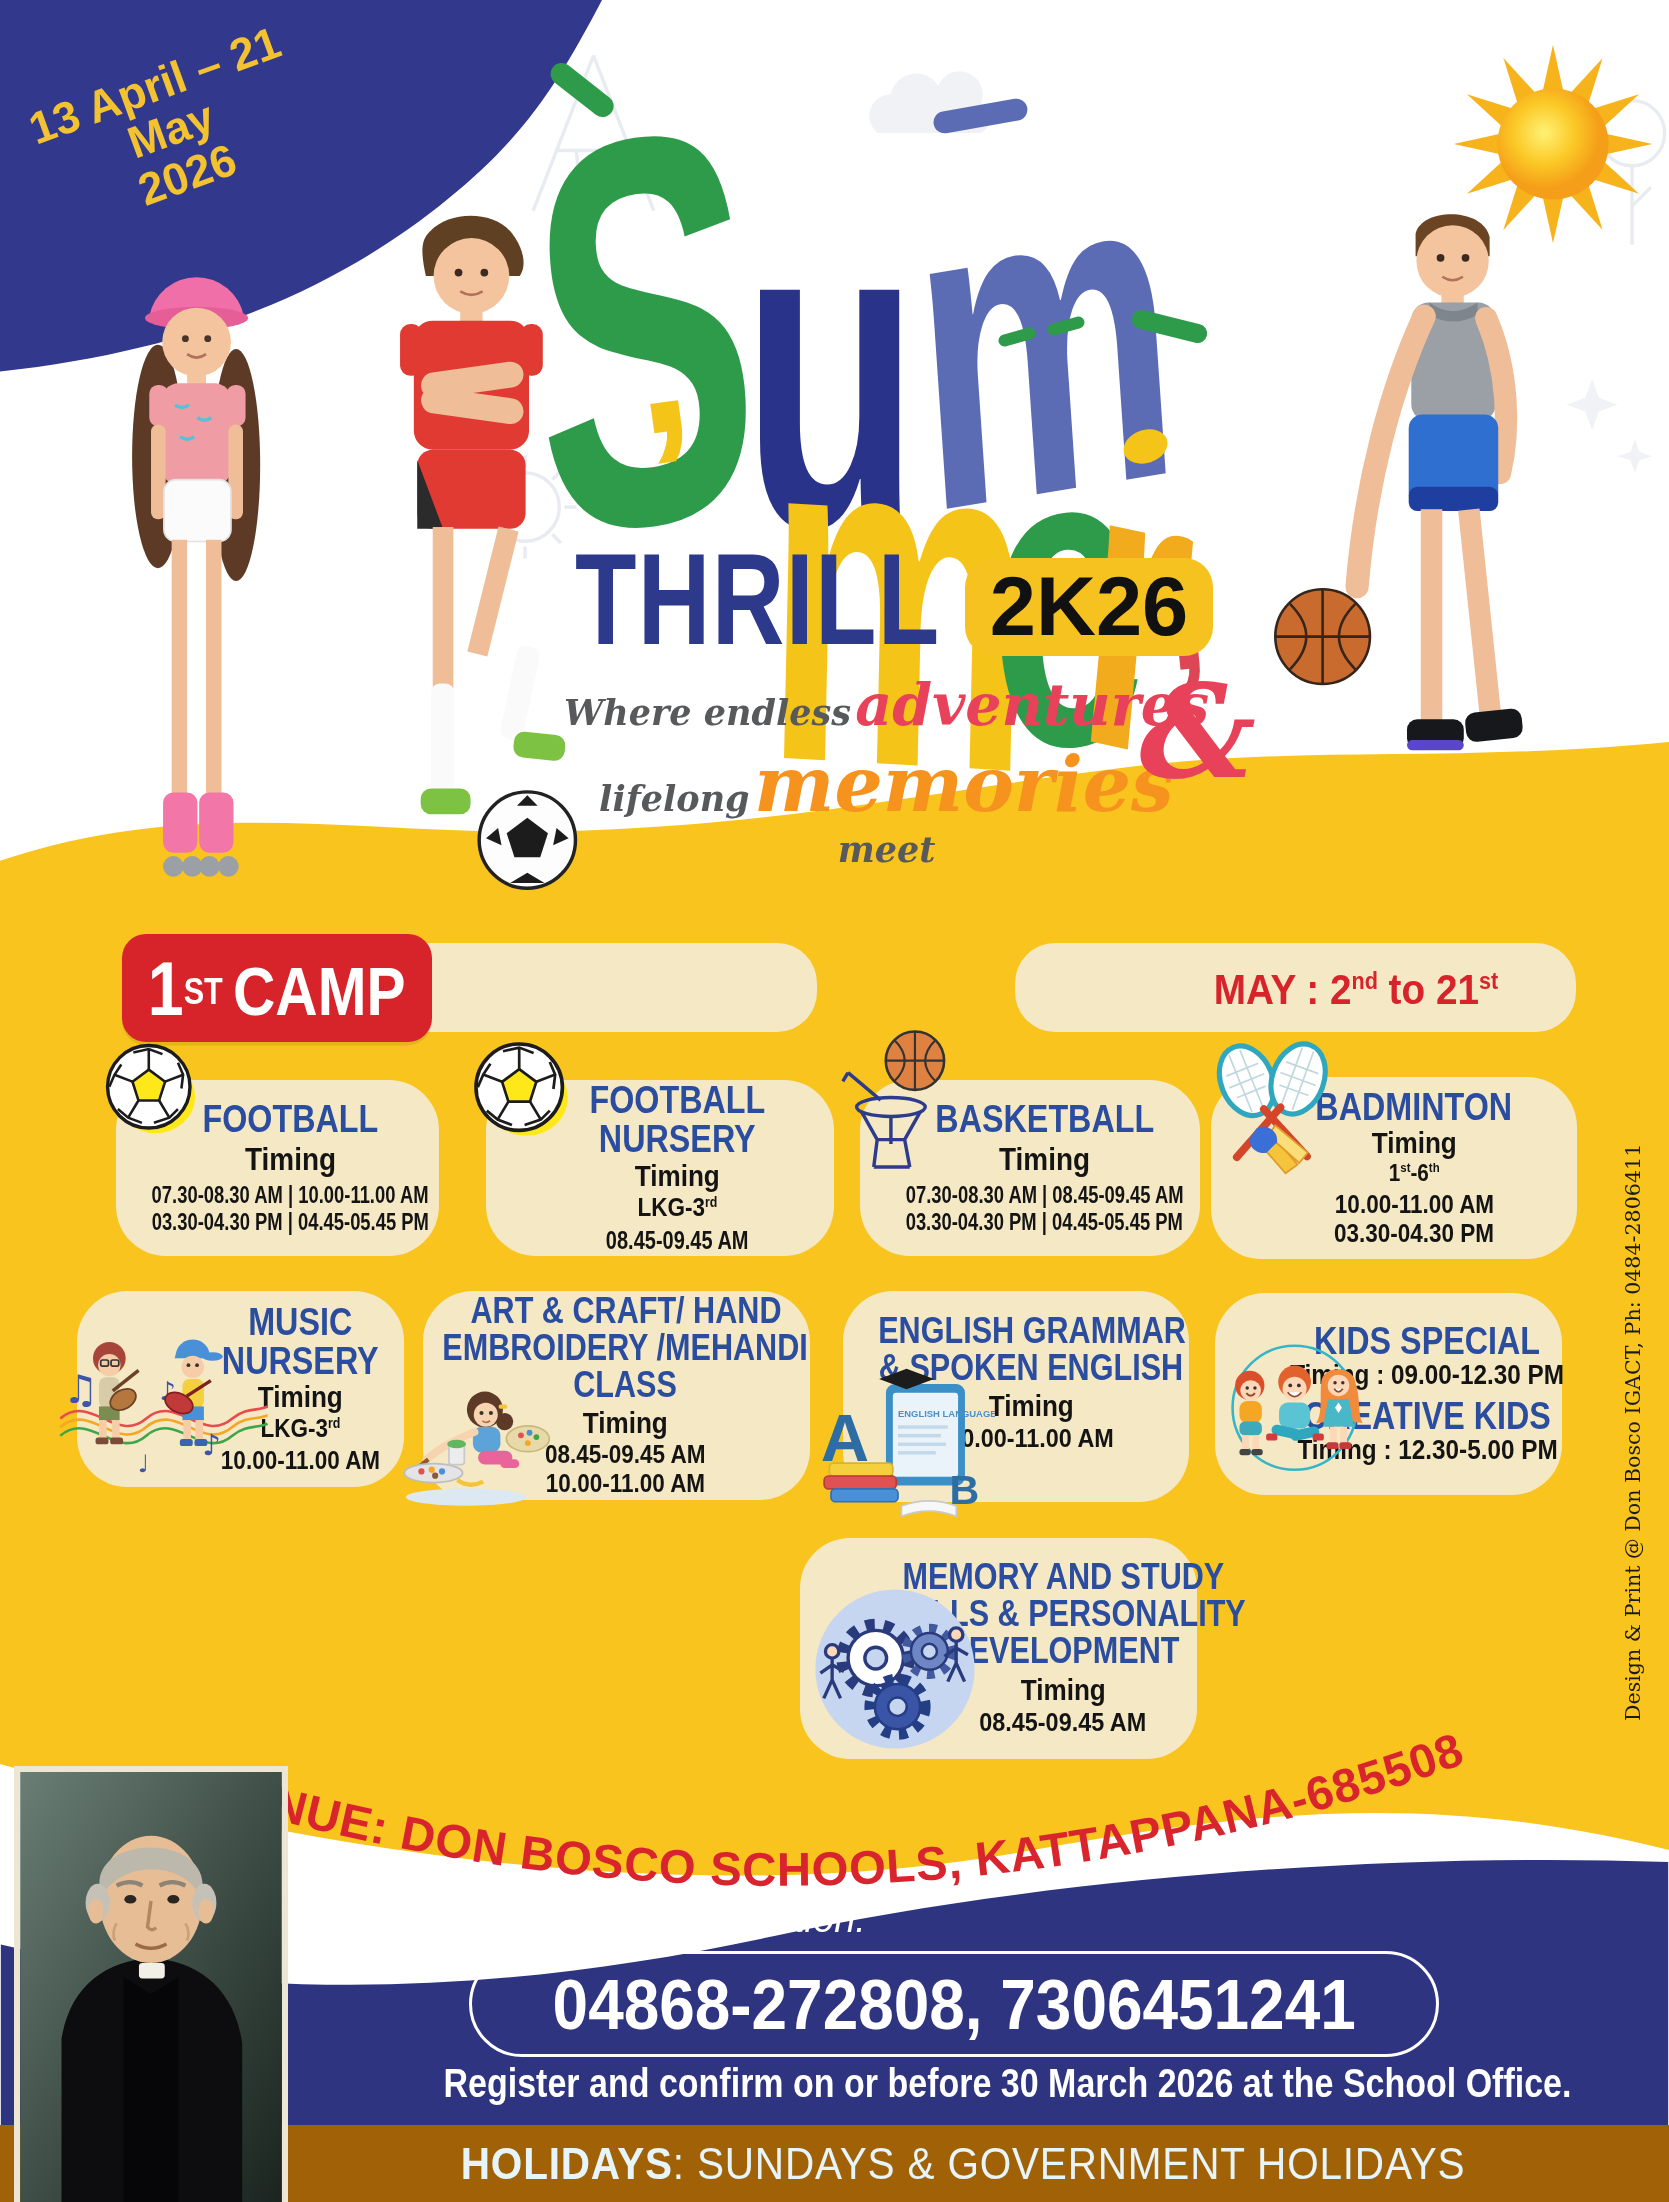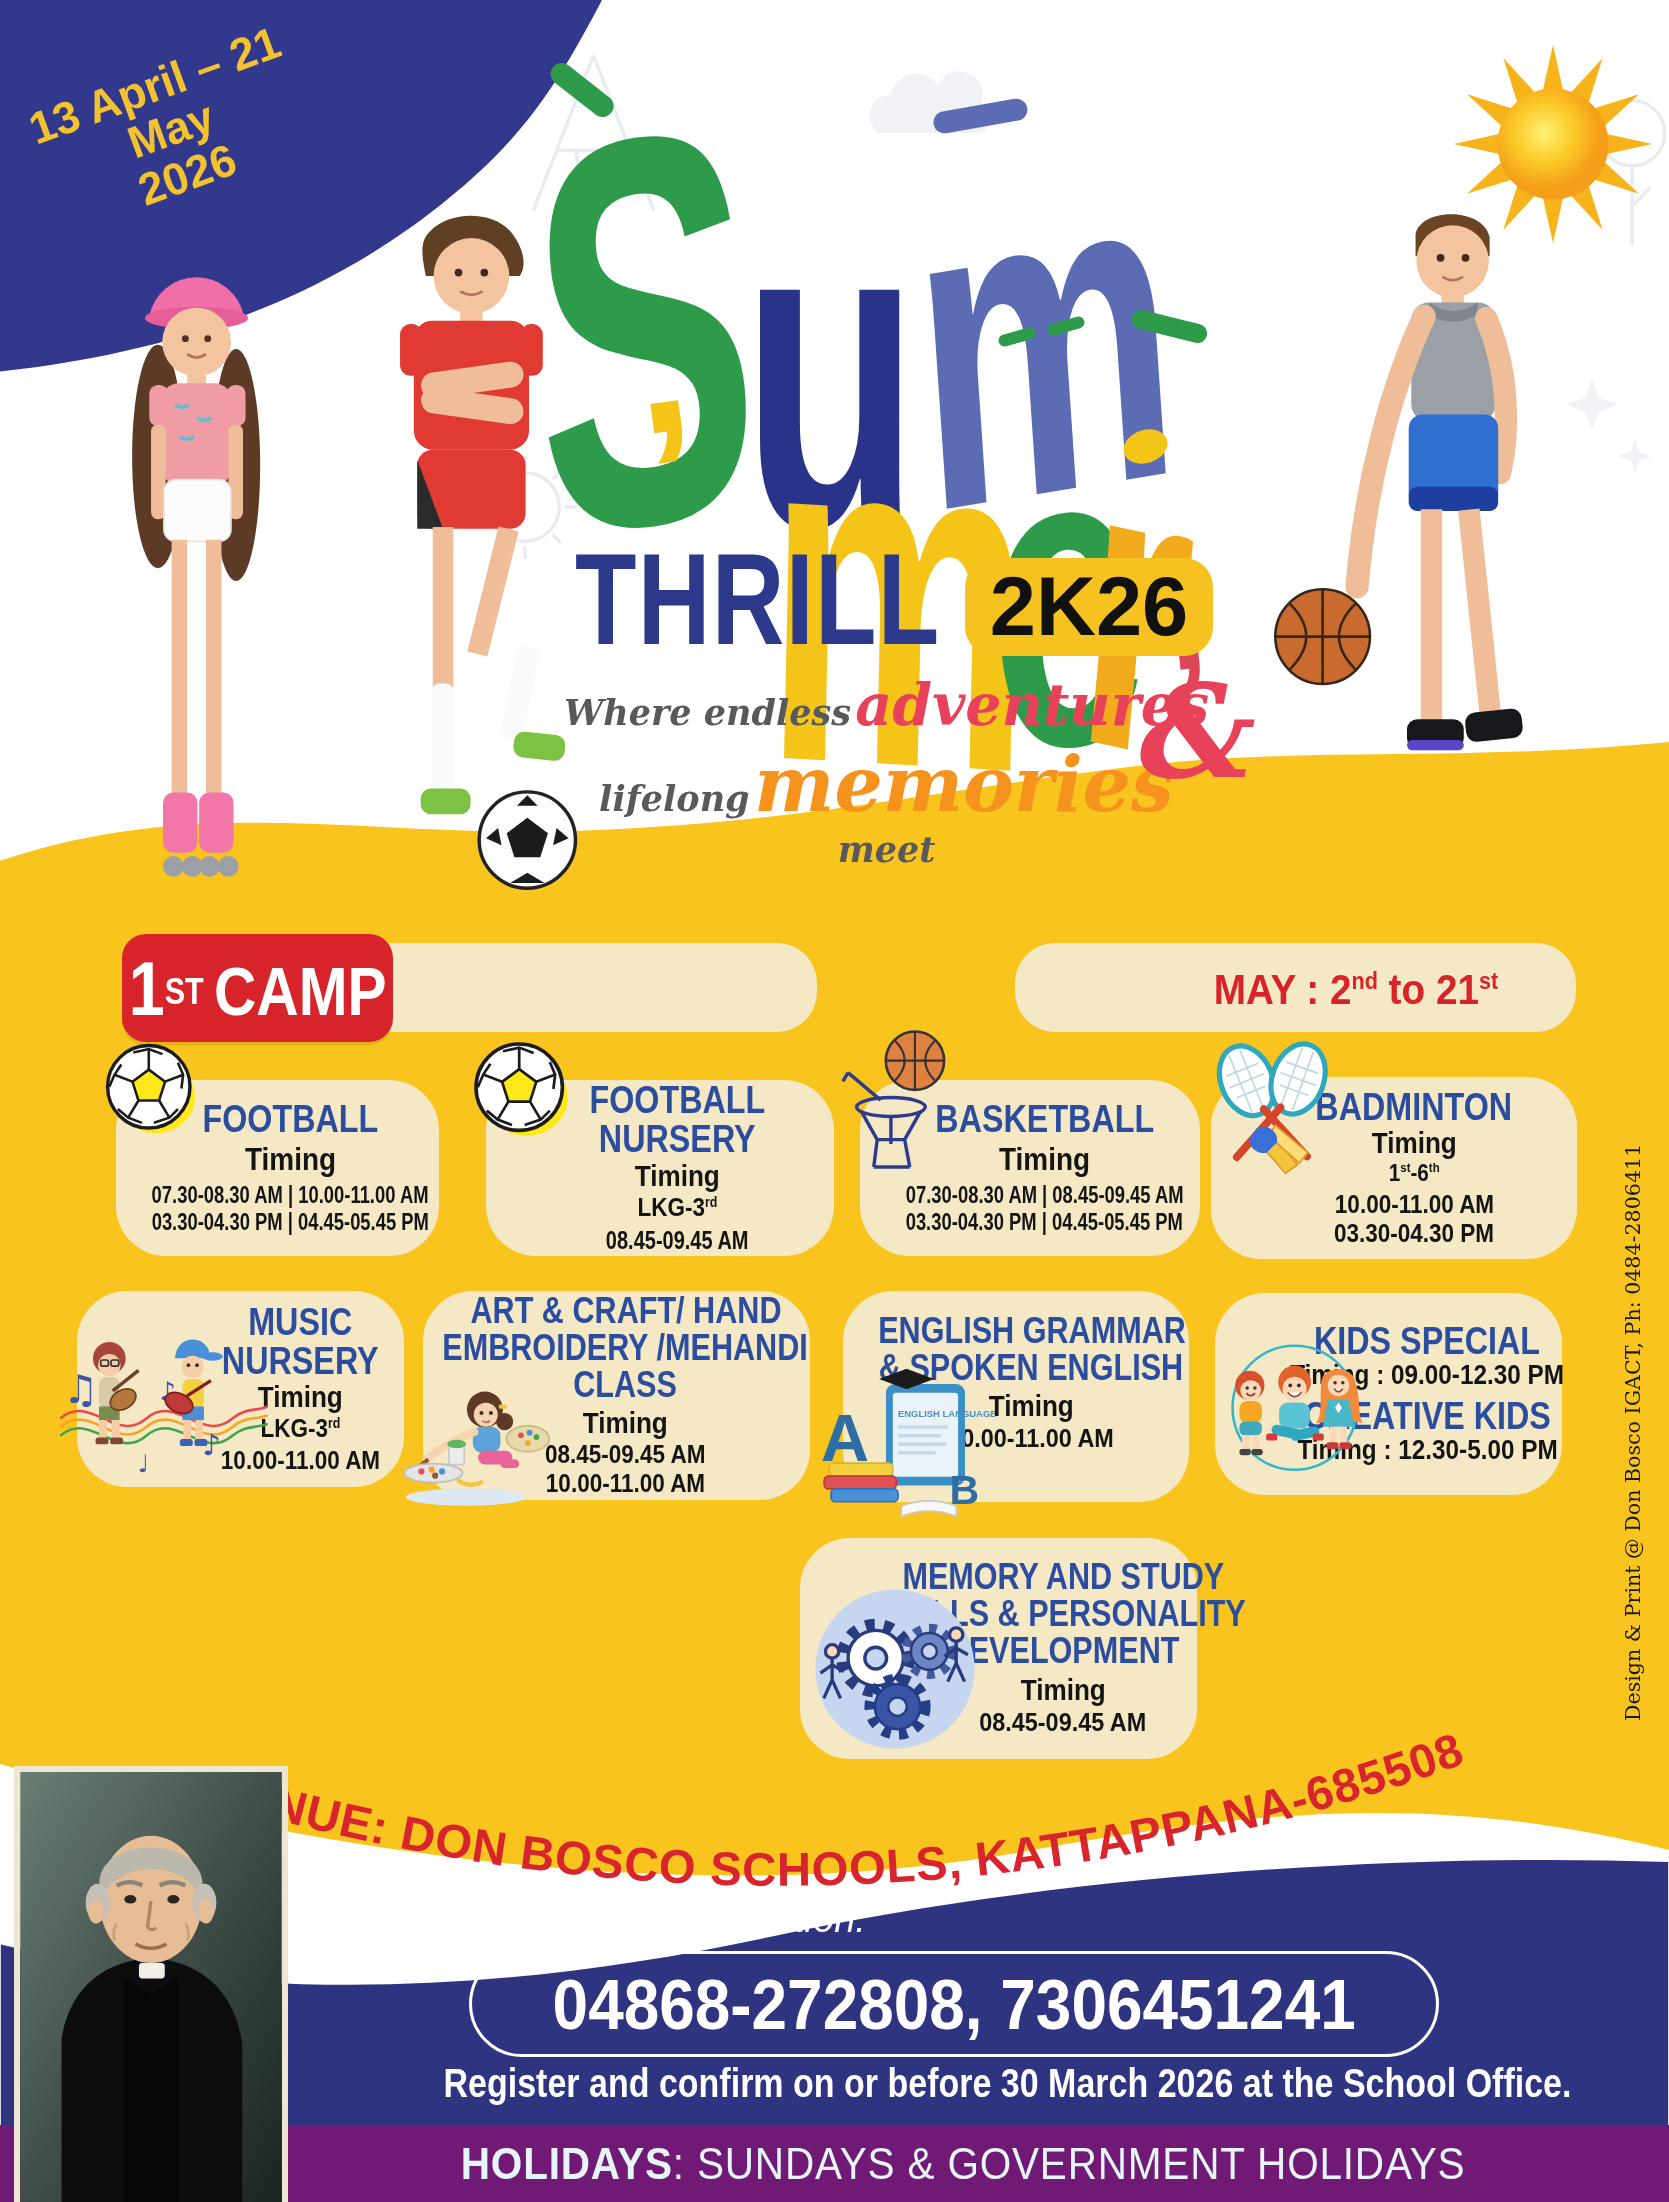--- a/index.html
+++ b/index.html
@@ -62,21 +62,21 @@
   
   #venue-svg{left:0;top:0;z-index:6;}
   #navy-footer{left:0;top:1807px;z-index:5;}
   #enquiries{left:361px;top:1898px;width:1153px;color:#fff;font-size:38px;
       font-style:italic;font-weight:normal;z-index:7;}
   #phone-pill{left:469px;top:1951px;width:964px;height:100px;border:3.4px solid #fff;border-radius:55px;
       display:flex;align-items:center;justify-content:center;z-index:7;}
   #phone-pill .ph{color:#fff;font-size:71px;font-weight:600;transform:scaleX(.9);white-space:nowrap;}
   #register-line{left:344px;top:2061px;width:1205px;text-align:center;color:#fff;font-size:40px;
       font-weight:bold;z-index:7;}
-  #holidays-bar{left:0;top:2125px;width:1669px;height:77px;background:#701a75;z-index:5;
+  #holidays-bar{left:0;top:2125px;width:1669px;height:77px;background:#a16207;z-index:5;
       display:flex;align-items:center;}
   #holidays-text{width:100%;text-align:center;padding-left:258px;color:#E6F5FA;font-size:45px;
       letter-spacing:0.9px;}
   #holidays-text b{font-weight:bold;}
 
   
   #don-bosco{left:13.8px;top:1766px;width:274px;height:437px;border:6px solid #EDE6D2;border-bottom:none;
       box-sizing:border-box;z-index:8;overflow:hidden;}
   
   #credit{left:1621px;top:1291px;height:430px;width:34px;writing-mode:vertical-rl;
@@ -272,21 +272,21 @@
       <path d="M27,520 L137,520 M82,465 L82,575 M44,482 Q82,520 44,558 M120,482 Q82,520 120,558" stroke="#35251a" stroke-width="3" fill="none"></path>
     </g>
   </svg>
 
   <svg id="yellow-svg" class="abs" width="1669" height="1205" viewBox="0 0 1940 1400">
     <path d="M0,140 C240,60 430,115 680,105 C940,95 1100,55 1340,28 C1520,8 1700,25 1940,2
              L1940,1290 C1700,1230 1500,1235 1200,1290 C900,1345 500,1330 0,1190 Z" fill="#F8C41D"></path>
   </svg>
 
   <div class="abs camp-pill" style="left:258px;top:943px;width:559px;"></div>
-  <div class="abs camp-badge" style="left:122px;top:934px;width:271px;">
+  <div class="abs camp-badge" style="left:122px;top:934px;width:310px;">
     <span class="cnd85">
       <span class="num">1</span><sup>ST</sup><span class="word">CAMP</span>
     </span>
   </div>
 
   <div class="abs camp-pill" style="left:1015px;top:943px;width:561px;"></div>
   <div class="abs camp-month" style="left:1198px;top:965px;">
     <span class="cnd90"><span>MAY : 2</span><sup>nd</sup><span> to 21</span><sup>st</sup></span>
   </div>
 

